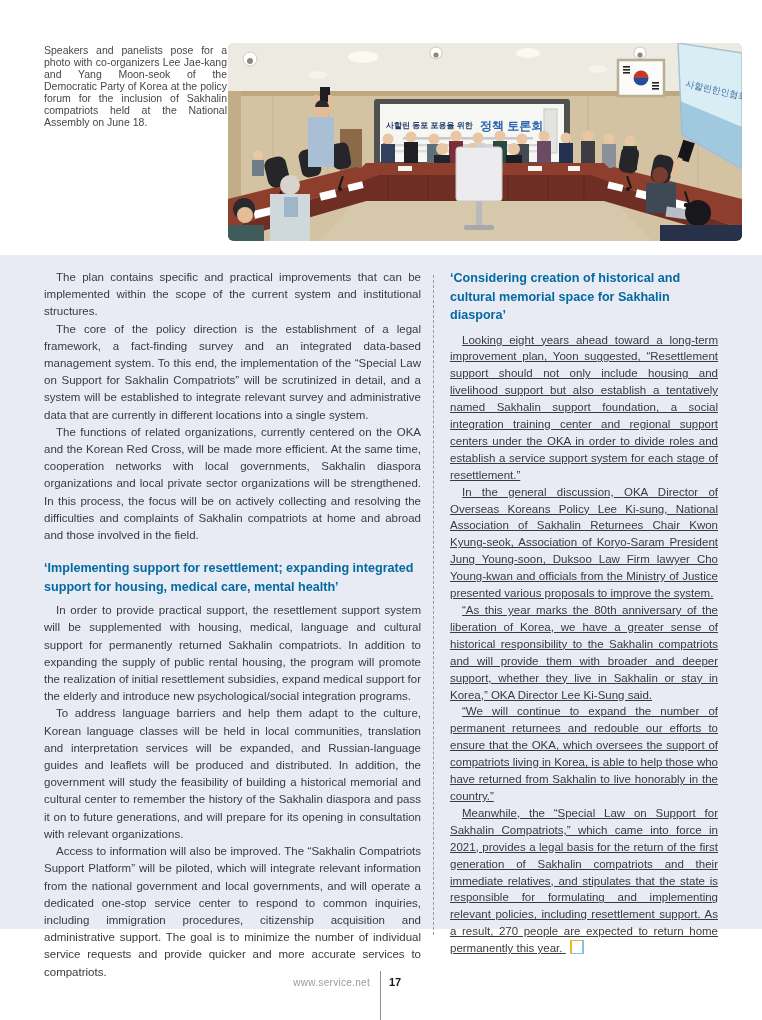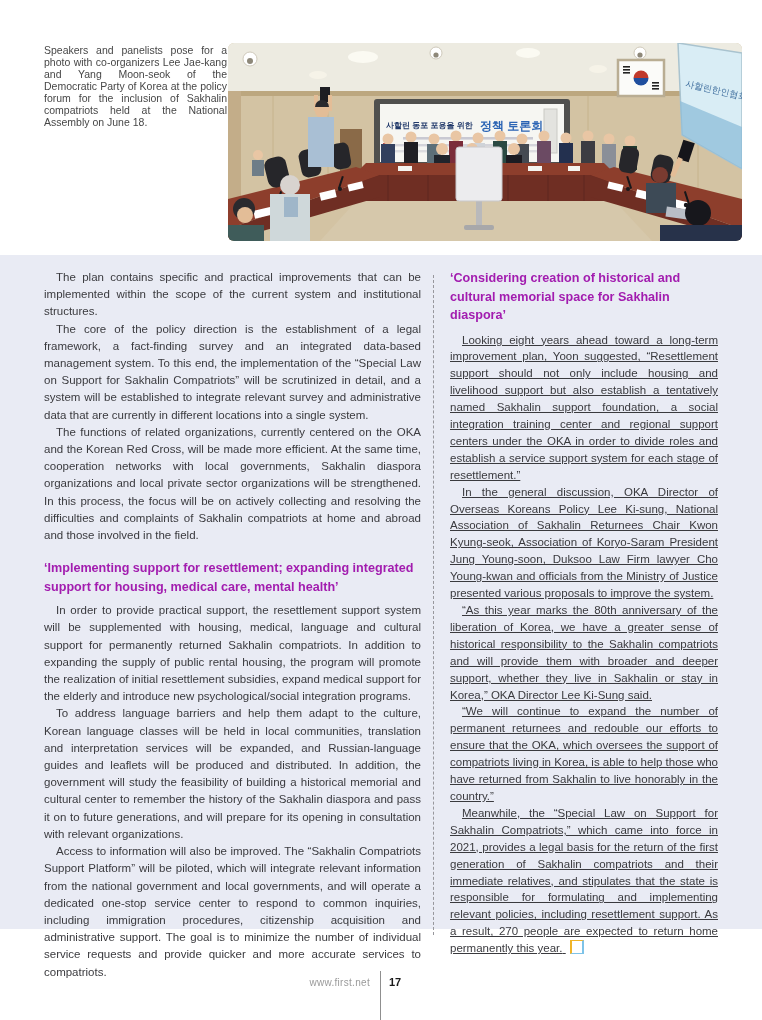--- a/index.html
+++ b/index.html
@@ -34,21 +34,21 @@
     border-left:1px dashed #97979c;
   }
   p.body{
     margin:0;font-size:11.5px;color:#3a3a3e;text-align:justify;
     text-indent:12px;
   }
   .col-left p.body{line-height:17.2px;}
   .col-right p.body{line-height:16.9px;text-decoration:underline;}
   h3.subhead{
     margin:0;font-size:12.6px;line-height:18.5px;font-weight:bold;
-    color:#a21caf;text-align:left;
+    color:#0369a1;text-align:left;
   }
   .col-left h3.subhead{margin:15px 0 6px 0;}
   .col-right h3.subhead{margin:0 0 7px 0;}
   .endmark{
     display:inline-block;width:10px;height:12px;margin-left:4px;
     vertical-align:-2px;background:#ffffff;
     border-left:2px solid #f0b429;border-top:1px solid #f0b429;
     border-right:2px solid #7ec3e8;border-bottom:1px solid #7ec3e8;
     font-size:7px;line-height:11px;text-align:center;color:#333;
     font-weight:bold;overflow:hidden;
@@ -316,15 +316,15 @@
     <p class="body">In the general discussion, OKA Director of Overseas Koreans Policy Lee Ki-sung, National Association of Sakhalin Returnees Chair Kwon Kyung-seok, Association of Koryo-Saram President Jung Young-soon, Duksoo Law Firm lawyer Cho Young-kwan and officials from the Ministry of Justice presented various proposals to improve the system.</p>
     <p class="body">“As this year marks the 80th anniversary of the liberation of Korea, we have a greater sense of historical responsibility to the Sakhalin compatriots and will provide them with broader and deeper support, whether they live in Sakhalin or stay in Korea,” OKA Director Lee Ki-Sung said.</p>
     <p class="body">“We will continue to expand the number of permanent returnees and redouble our efforts to ensure that the OKA, which oversees the support of compatriots living in Korea, is able to help those who have returned from Sakhalin to live honorably in the country.”</p>
     <p class="body">
       <span>Meanwhile, the “Special Law on Support for Sakhalin Compatriots,” which came into force in 2021, provides a legal basis for the return of the first generation of Sakhalin compatriots and their immediate relatives, and stipulates that the state is responsible for formulating and implementing relevant policies, including resettlement support. As a result, 270 people are expected to return home permanently this year.</span>
       <span class="endmark">한</span>
     </p>
   </div>
 </div>
 
-<div class="footer-site">www.first.net</div>
+<div class="footer-site">www.service.net</div>
 <div class="footer-rule"></div>
 <div class="footer-page">17</div>
 
 </body></html>

